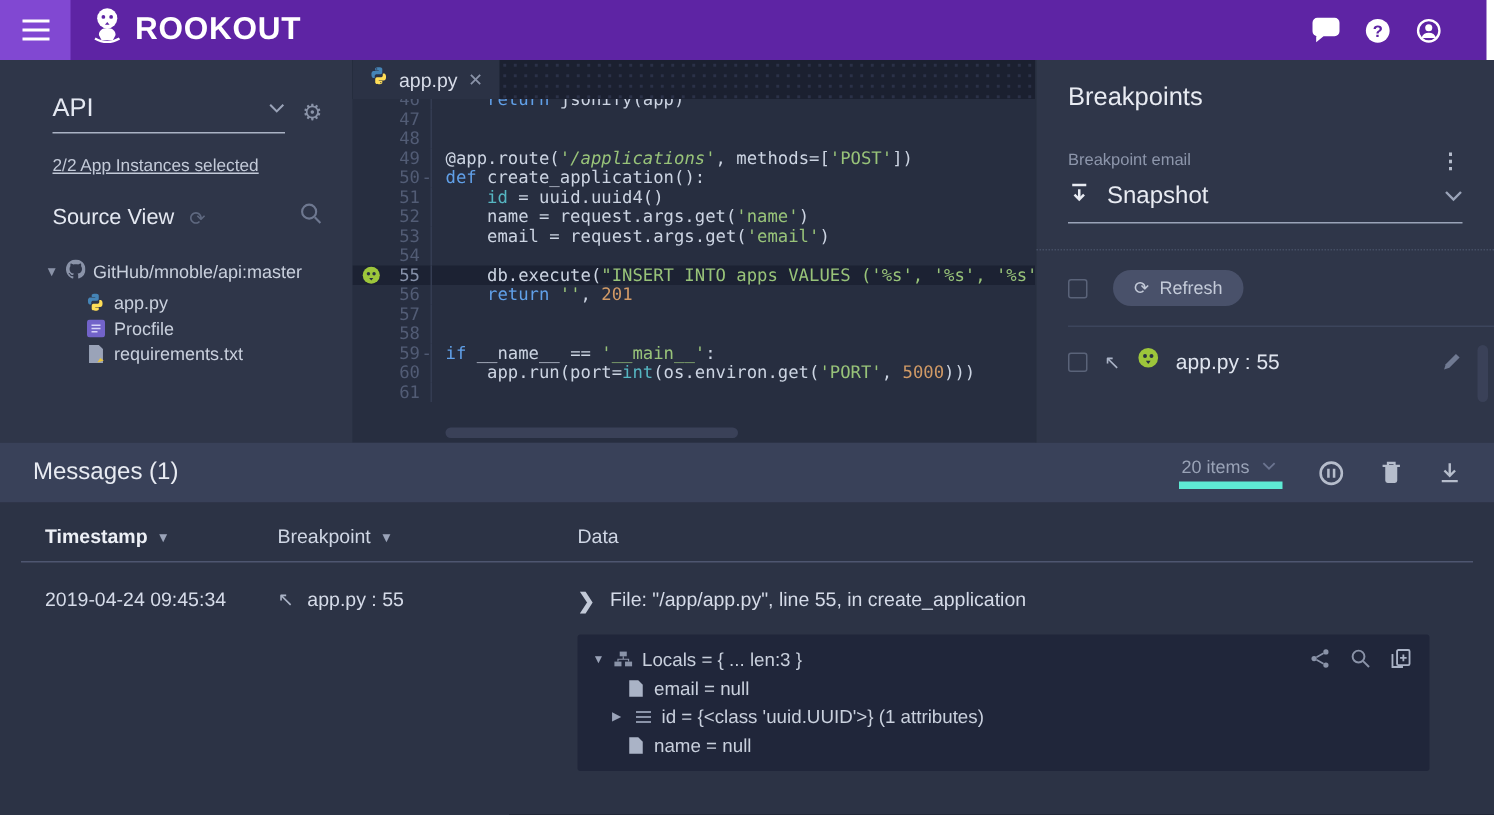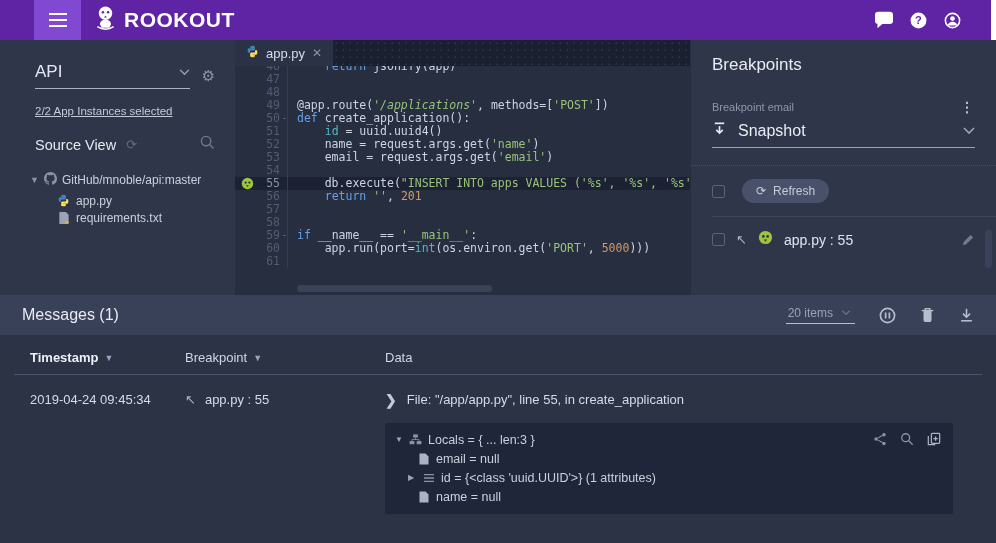--- a/index.html
+++ b/index.html
@@ -1,21 +1,21 @@
 <!DOCTYPE html>
 <html><head>
 <meta charset="utf-8">
 <style>
   html,body{margin:0;padding:0;background:#1a1f2c;}
   *{box-sizing:border-box;}
   .app{width:996px;height:543px;position:relative;overflow:hidden;
        font-family:"Liberation Sans",sans-serif;background:#2c3345;color:#dfe4ee;}
 
   
-  .topbar{height:40px;background:#5e24a4;display:flex;align-items:center;position:relative;padding-left:34px;}
+  .topbar{height:40px;background:#5e24a4;display:flex;align-items:center;position:relative;}
   .hamburger{width:47px;height:40px;background:#8148d2;display:flex;flex-direction:column;
              justify-content:center;align-items:center;gap:4px;cursor:pointer;}
   .hamburger i{display:block;width:18px;height:2px;background:#fff;}
   .logo{display:flex;align-items:center;gap:7px;margin-left:13px;}
   .logo-text{color:#fff;font-weight:bold;font-size:21px;letter-spacing:.5px;}
   .topbar-icons{margin-left:auto;display:flex;align-items:center;gap:15px;margin-right:34px;}
   .topbar-icons svg{display:block;}
   .white-strip{position:absolute;right:0;top:0;width:5px;height:40px;background:#ffffff;}
 
   
@@ -87,21 +87,21 @@
   .nw-arrow{color:#aab3c6;font-size:13px;}
   .bp-row-label{font-size:14px;color:#dfe4ee;}
   .bp-edit{margin-left:auto;cursor:pointer;display:flex;}
   .vscroll-thumb{position:absolute;right:4px;top:190px;width:7px;height:38px;border-radius:4px;
                  background:#3a4158;cursor:pointer;}
 
   
   .msg-header{height:40px;background:#394159;display:flex;align-items:center;padding:0 22px;}
   .msg-title{font-size:16px;color:#e8ebf2;}
   .msg-tools{margin-left:auto;display:flex;align-items:center;gap:24px;}
-  .items-select{display:flex;align-items:center;gap:8px;border-bottom:1px solid #5eead4;
+  .items-select{display:flex;align-items:center;gap:8px;border-bottom:5px solid #5eead4;
                 padding:0 4px 3px 2px;cursor:pointer;}
   .items-select-value{font-size:12px;color:#99a2b6;}
   .msg-tools .tool{cursor:pointer;display:flex;}
 
   
   .msg-body{height:208px;background:#2c3345;position:relative;}
   .msg-cols{display:flex;margin:0 14px;padding:15px 16px 9px 16px;border-bottom:1px solid #4e5670;}
   .col-ts{width:155px;flex:none;} .col-bp{width:200px;flex:none;} .col-data{flex:1;}
   .hdr-cell{font-size:13px;color:#cfd6e4;display:flex;align-items:center;gap:6px;cursor:pointer;}
   .hdr-cell.bold{font-weight:bold;color:#edf0f6;}
@@ -206,20 +206,29 @@
               <span class="fic">
                 <svg width="13" height="13" viewBox="0 0 16 16">
                   <path fill="#4584b6" d="M7.9 1c-3 0-2.8 1.3-2.8 1.3v1.4h2.9v.4H3.9S2 3.9 2 6.9s1.7 2.9 1.7 2.9h1V8.4s-.1-1.7 1.7-1.7h2.9s1.6 0 1.6-1.6V2.6S11.2 1 7.9 1z"></path>
                   <path fill="#ffde57" d="M8.1 15c3 0 2.8-1.3 2.8-1.3v-1.4H8v-.4h4.1S14 12.1 14 9.1s-1.7-2.9-1.7-2.9h-1v1.4s.1 1.7-1.7 1.7H6.7s-1.6 0-1.6 1.6v2.5S4.8 15 8.1 15z"></path>
                 </svg>
               </span>
               <span>app.py</span>
             </div>
             <div class="tree-item">
               <span class="fic">
+                <svg width="12" height="12" viewBox="0 0 12 12">
+                  <rect width="12" height="12" rx="2" fill="#7263c9"></rect>
+                  <path d="M3 3.8h6M3 6h6M3 8.2h4" stroke="#d6d3f8" stroke-width="1"></path>
+                </svg>
+              </span>
+              <span>Procfile</span>
+            </div>
+            <div class="tree-item">
+              <span class="fic">
                 <svg width="12" height="13" viewBox="0 0 12 14">
                   <path d="M1 1h7l3 3v10H1z" fill="#9aa3b8"></path>
                   <path d="M7 13.6l4.6-1.4-2.6-1.8z" fill="#e8c33b"></path>
                 </svg>
               </span>
               <span>requirements.txt</span>
             </div>
           </div>
       </div>
     </div>

